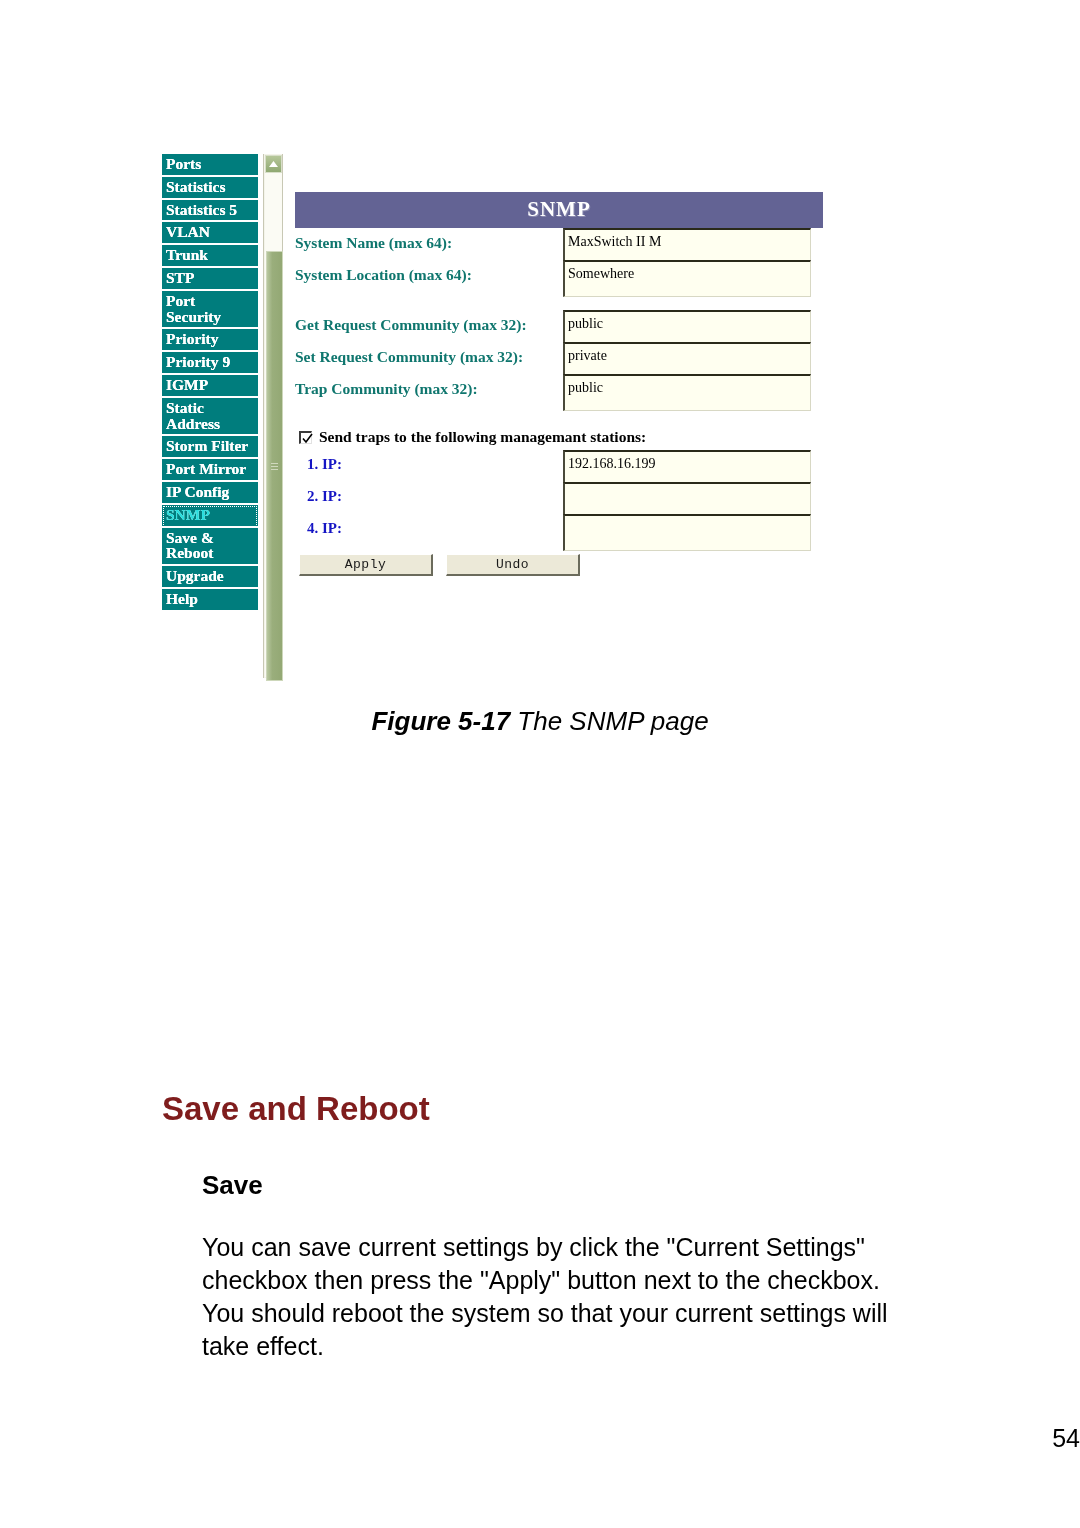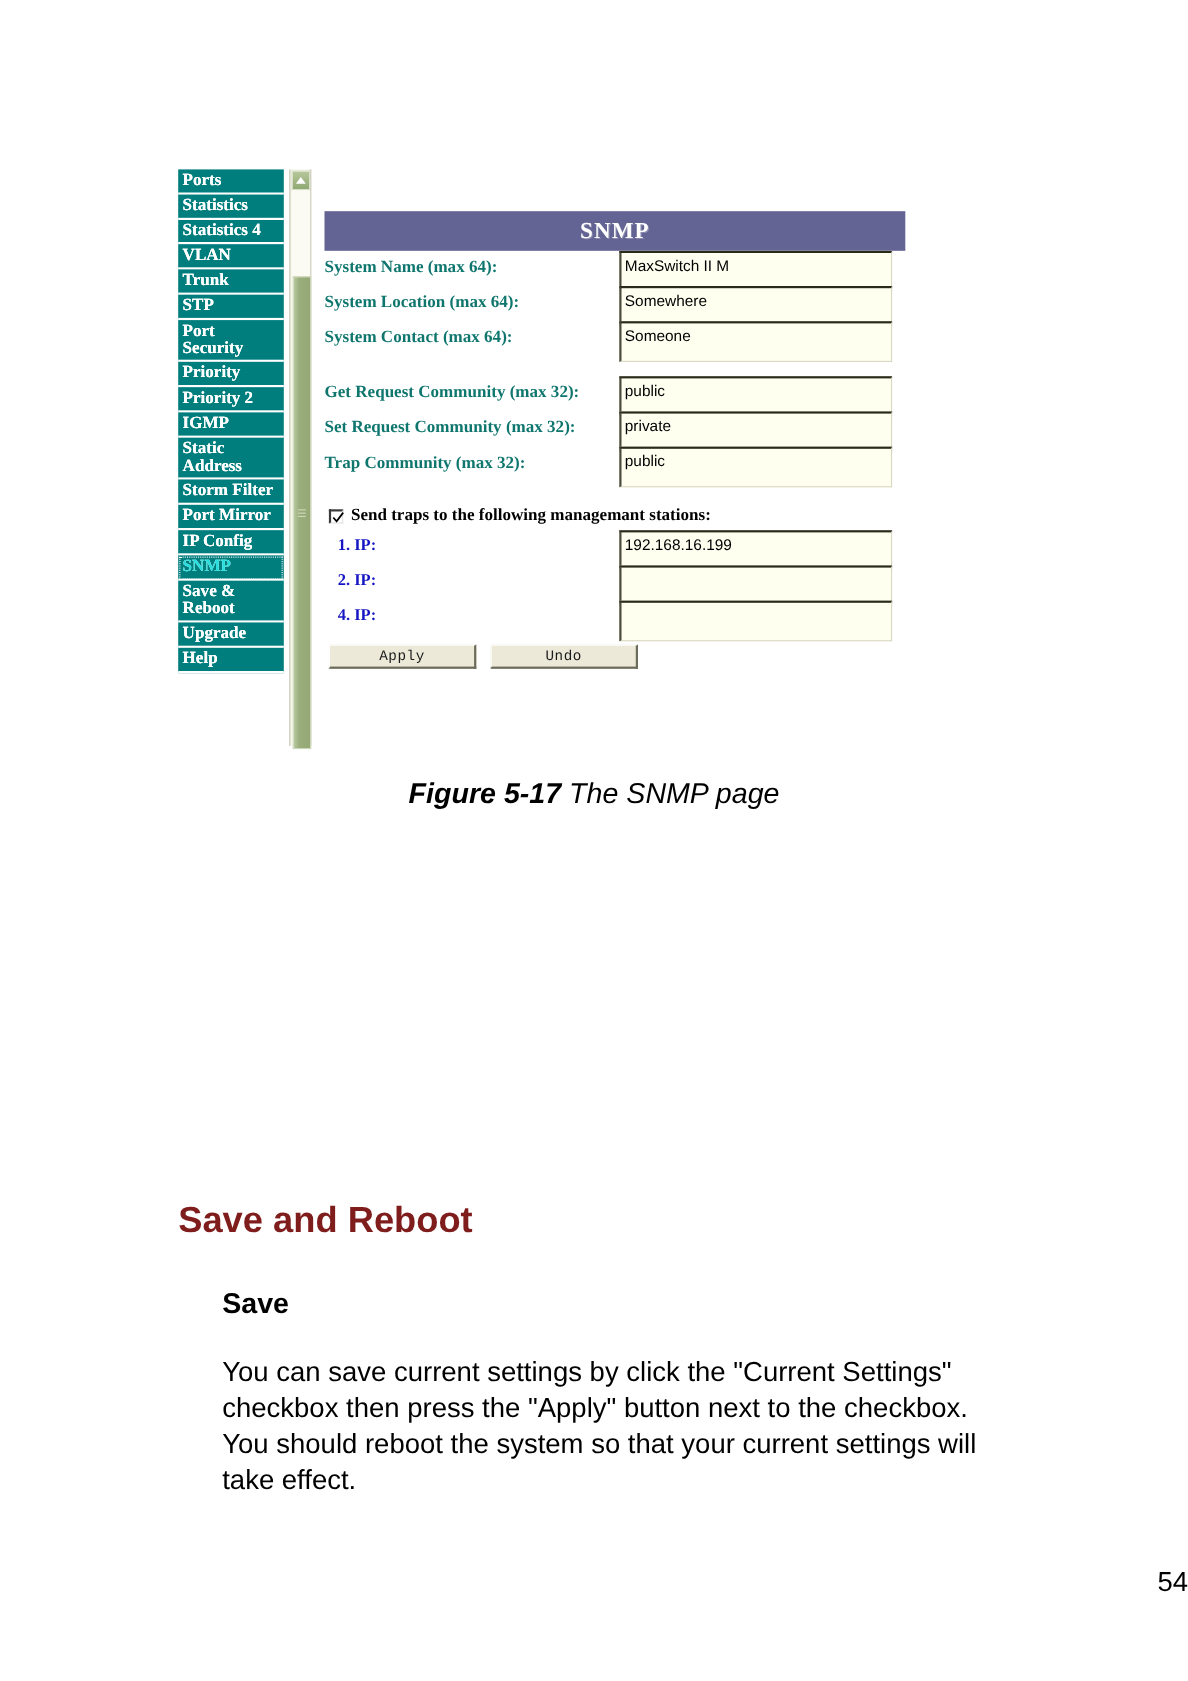--- a/index.html
+++ b/index.html
@@ -146,21 +146,21 @@
   }
   .form-input {
     width: 248px;
     height: 37px;
     background: #fffff0;
     border-top: 2px solid #2a2a1a;
     border-left: 2px solid #4a4a3a;
     border-right: 1px solid #d8d8c4;
     border-bottom: 1px solid #d8d8c4;
     box-sizing: border-box;
-    font-family: Liberation Sans, sans-serif;
+    font-family: Liberation Serif, serif;
     font-size: 14px;
     color: #000000;
     padding: 2px 0 0 3px;
     line-height: 19px;
     white-space: nowrap;
     overflow: hidden;
   }
   .row-gap { height: 18px; }
 
   
@@ -287,28 +287,28 @@
   }
 </style>
 </head>
 <body>
 
 <div id="figure-screenshot">
 
   <div id="nav-menu">
     <div class="nav-item">Ports</div>
     <div class="nav-item">Statistics</div>
-    <div class="nav-item">Statistics 4</div>
+    <div class="nav-item">Statistics 5</div>
     <div class="nav-item">VLAN</div>
     <div class="nav-item">Trunk</div>
     <div class="nav-item">STP</div>
     <div class="nav-item">Port
 Security</div>
     <div class="nav-item">Priority</div>
-    <div class="nav-item">Priority 2</div>
+    <div class="nav-item">Priority 9</div>
     <div class="nav-item">IGMP</div>
     <div class="nav-item">Static
 Address</div>
     <div class="nav-item">Storm Filter</div>
     <div class="nav-item">Port Mirror</div>
     <div class="nav-item">IP Config</div>
     <div class="nav-item selected">SNMP</div>
     <div class="nav-item">Save &amp;
 Reboot</div>
     <div class="nav-item">Upgrade</div>
@@ -337,24 +337,20 @@
     <div id="snmp-title-bar">SNMP</div>
 
     <div class="form-row">
       <div class="form-label">System Name (max 64):</div>
       <div class="form-input">MaxSwitch II M</div>
     </div>
     <div class="form-row">
       <div class="form-label">System Location (max 64):</div>
       <div class="form-input">Somewhere</div>
     </div>
-    <div class="form-row">
-      <div class="form-label">System Contact (max 64):</div>
-      <div class="form-input">Someone</div>
-    </div>
 
     <div class="row-gap"></div>
 
     <div class="form-row">
       <div class="form-label">Get Request Community (max 32):</div>
       <div class="form-input">public</div>
     </div>
     <div class="form-row">
       <div class="form-label">Set Request Community (max 32):</div>
       <div class="form-input">private</div>

